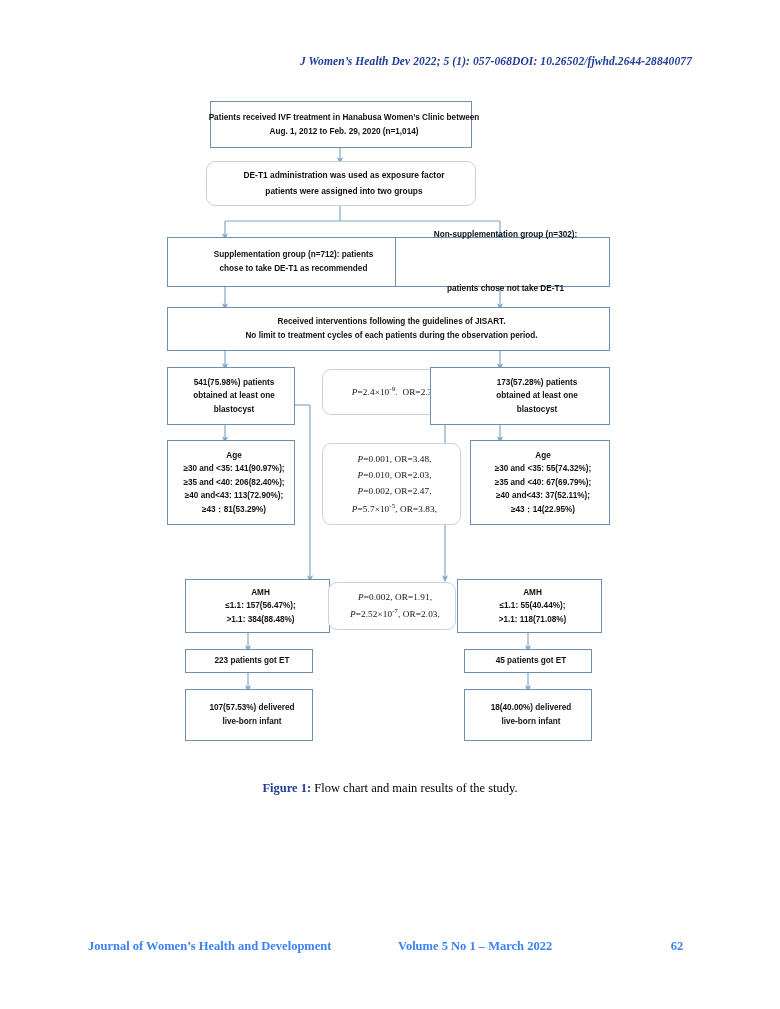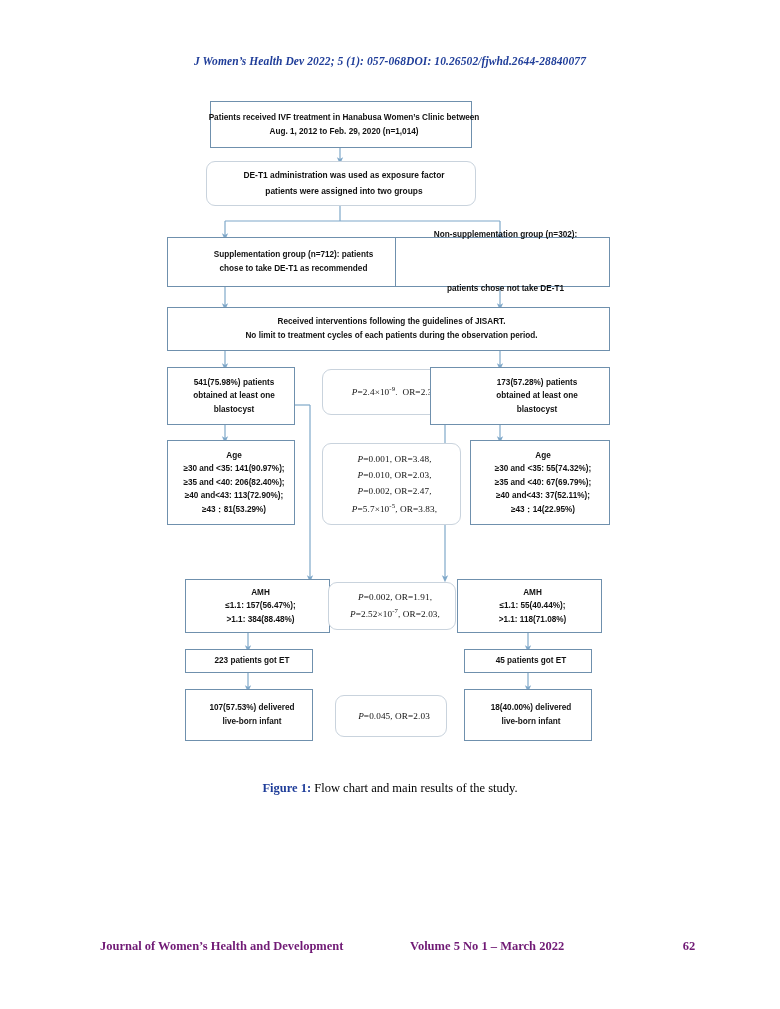--- a/index.html
+++ b/index.html
@@ -17,40 +17,40 @@
     overflow: hidden;
   }
 
   
   .running-head {
     position: absolute;
     top: 55px;
     left: 88px;
     width: 604px;
     display: flex;
-    justify-content: center;
+    justify-content: flex-end;
     align-items: baseline;
     font-family: "Liberation Serif", serif;
     font-style: italic;
     font-weight: bold;
     font-size: 11.5px;
     color: #1f3d99;
     letter-spacing: 0.1px;
   }
   .footer {
     position: absolute;
     top: 939px;
-    left: 100px;
+    left: 88px;
     width: 604px;
     display: flex;
     align-items: baseline;
     font-family: "Liberation Serif", serif;
     font-weight: bold;
     font-size: 12.5px;
-    color: #701a75;
+    color: #3b82f6;
   }
   .footer-journal { width: 310px; }
   .footer-volume  { flex: 1; }
   .footer-page    { width: 30px; text-align: center; }
 
   
   .figure-caption {
     position: absolute;
     top: 781px;
     left: 0;
@@ -272,25 +272,20 @@
     <span class="line">223 patients got ET</span>
   </div>
   <div class="node box" style="left:314px; top:554px; width:128px; height:24px;">
     <span class="line">45 patients got ET</span>
   </div>
 
   <div class="node box" style="left:35px; top:594px; width:128px; height:52px;">
     <span class="line">107(57.53%) delivered</span>
     <span class="line">live-born infant</span>
   </div>
-  <div class="node soft stat" style="left:185px; top:600px; width:112px; height:42px;">
-    <span class="line">
-      <i class="pvar">P</i><span>=0.045, OR=2.03</span>
-    </span>
-  </div>
   <div class="node box" style="left:314px; top:594px; width:128px; height:52px;">
     <span class="line">18(40.00%) delivered</span>
     <span class="line">live-born infant</span>
   </div>
 
 </div>
 
 <div class="figure-caption">
   <span class="fig-label">Figure 1:</span><span> Flow chart and main results of the study.</span>
 </div>

